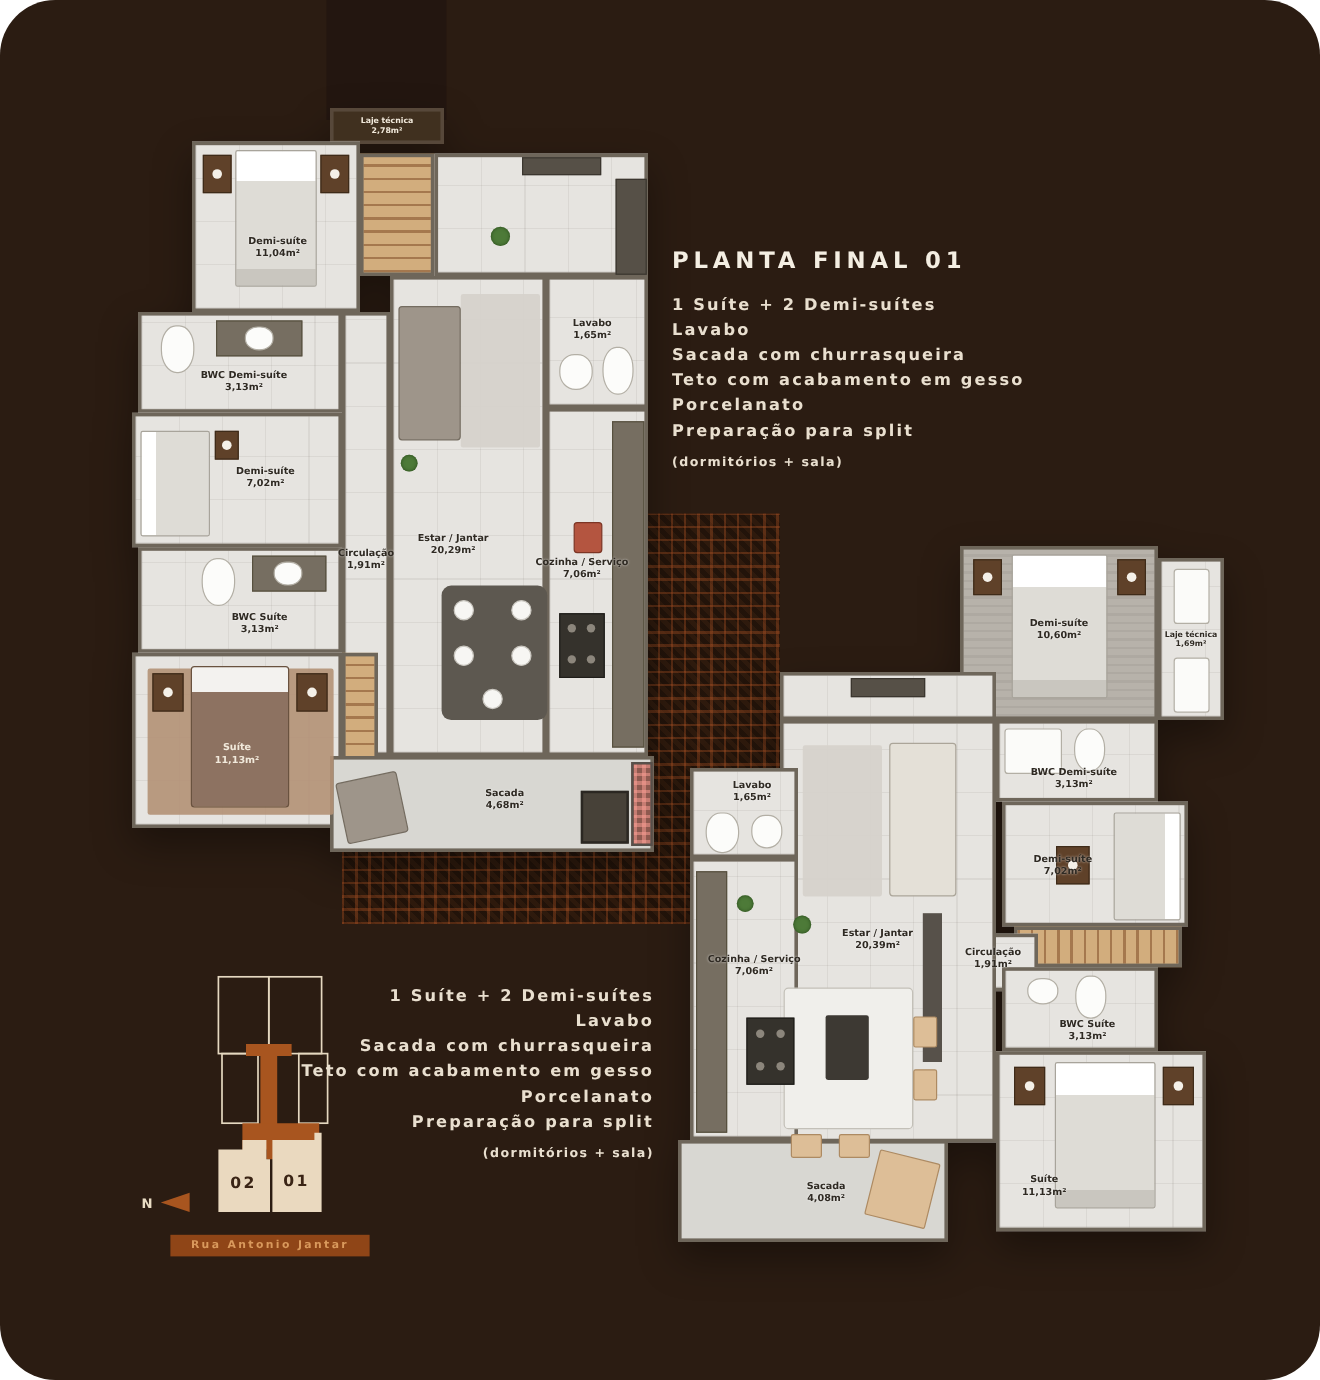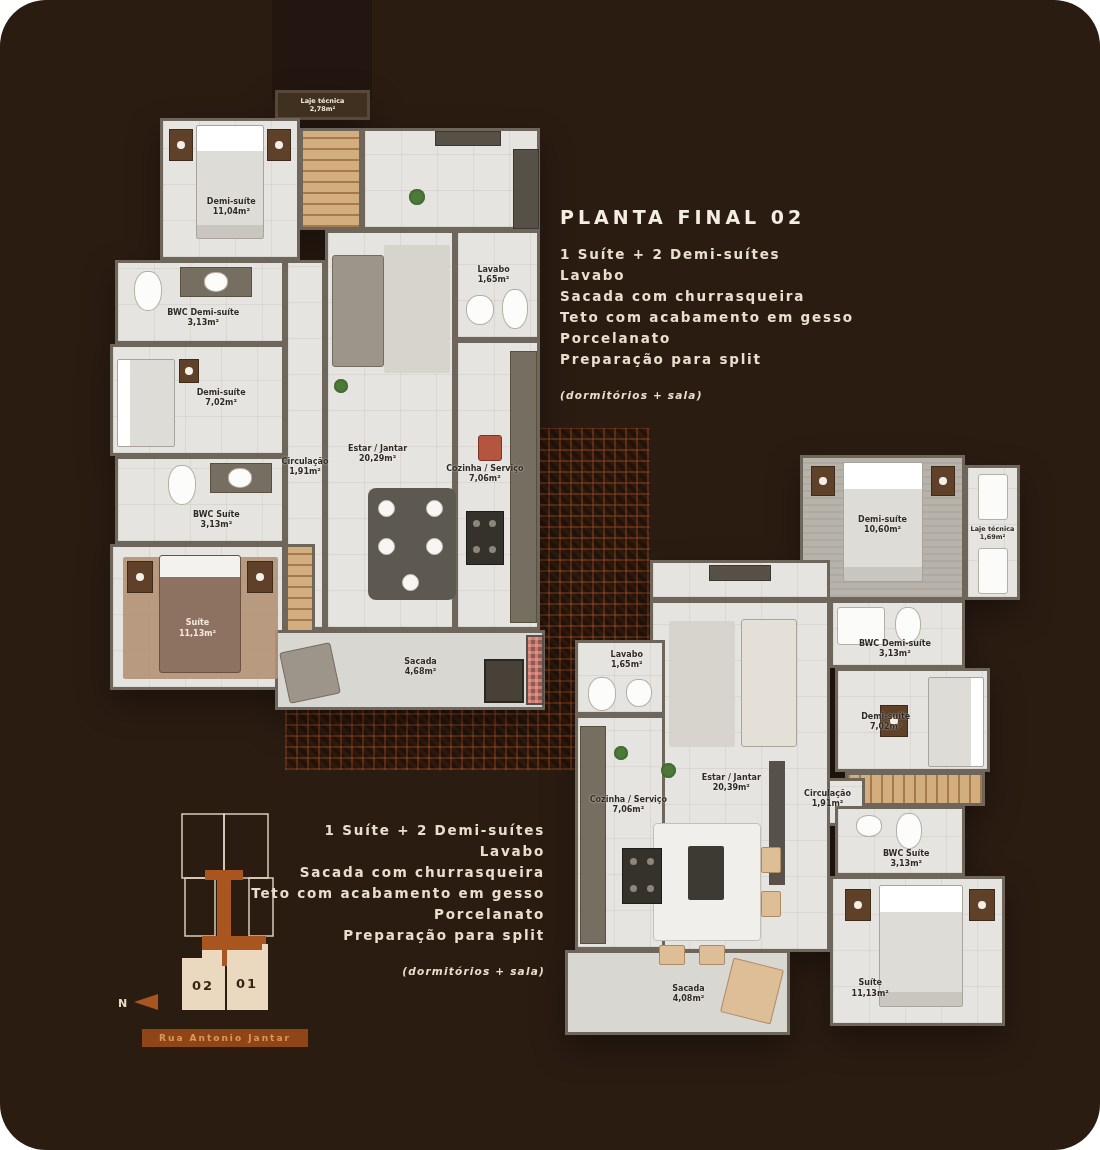--- a/index.html
+++ b/index.html
@@ -63,21 +63,21 @@
   .partition{background:#57514a;}
 
   
   .info{position:absolute;z-index:3;color:#ece3d3;}
   .info .ptitle{font-size:19px;font-weight:bold;letter-spacing:4px;color:#f4eee2;}
   .info .area{margin-top:10px;font-weight:bold;color:#f8f4ec;line-height:1;}
   .info .area .big{font-size:64px;}
   .info .area .mid{font-size:46px;}
   .info .area .sup{font-size:26px;vertical-align:26px;}
   .info .features{margin-top:16px;font-size:13.5px;font-weight:bold;letter-spacing:1.8px;line-height:1.55;color:#e9dfcf;}
-  .info .features .note{font-size:10.5px;letter-spacing:1.2px;margin-top:17px;font-style:italic;}
+  .info .features .note{font-size:10.5px;letter-spacing:1.2px;margin-top:7px;}
   .info02{left:560px;top:206px;width:380px;}
   .info01{left:205px;top:804px;width:340px;text-align:right;}
 
   
   .keyplan{position:absolute;left:110px;top:808px;width:210px;height:215px;z-index:2;}
   .north-label{position:absolute;left:118px;top:997px;z-index:3;color:#e9dcc4;font-weight:bold;font-size:11px;letter-spacing:1px;}
   .north-arrow{position:absolute;left:134px;top:994px;z-index:3;width:0;height:0;
     border-right:24px solid #a8551f;border-top:8px solid transparent;border-bottom:8px solid transparent;}
   .street-bar{position:absolute;left:142px;top:1029px;width:166px;height:18px;z-index:3;background:#8f4517;
     color:#d9995c;font-size:9px;font-weight:bold;letter-spacing:2px;text-align:center;line-height:18px;}
@@ -355,21 +355,21 @@
     <div class="room balcony" style="left:0px;top:500px;width:225px;height:85px;">
       <div class="furn tan" style="left:158px;top:10px;width:52px;height:56px;transform:rotate(14deg);"></div>
       <div class="rlabel" style="left:55%;top:52%;">
         <span>Sacada</span>
           <span>4,08m²</span>
       </div>
     </div>
   </section>
 
   <div class="info info02">
-    <div class="ptitle">PLANTA FINAL 02</div>
+    <div class="ptitle">PLANTA FINAL 01</div>
     <div class="features">
       <div>1 Suíte + 2 Demi-suítes</div>
       <div>Lavabo</div>
       <div>Sacada com churrasqueira</div>
       <div>Teto com acabamento em gesso</div>
       <div>Porcelanato</div>
       <div>Preparação para split</div>
       <div class="note">(dormitórios + sala)</div>
     </div>
   </div>

